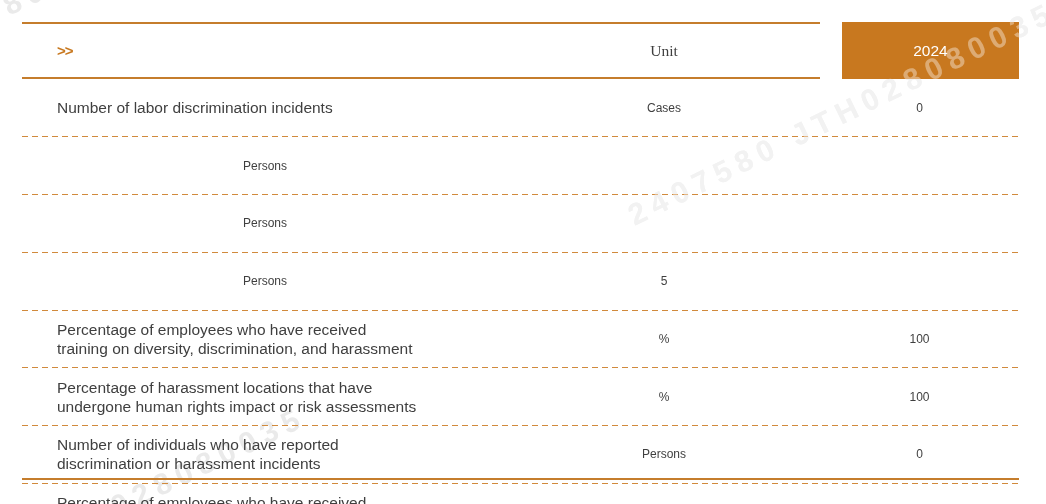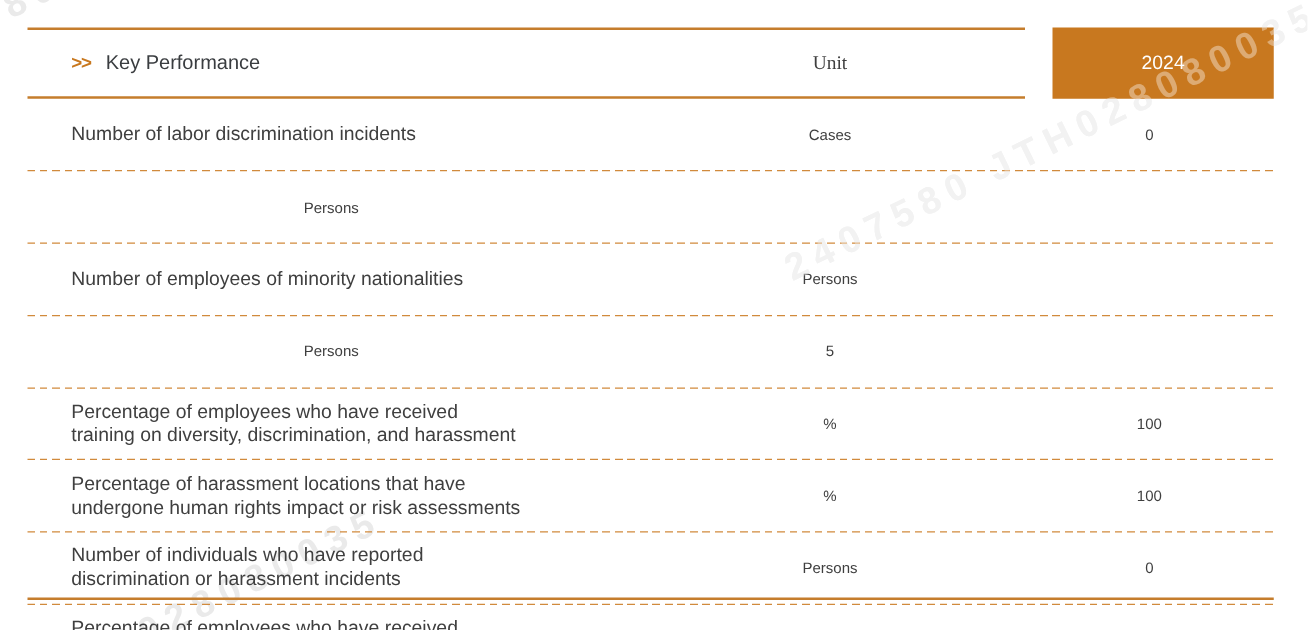--- a/index.html
+++ b/index.html
@@ -116,37 +116,35 @@
   <span class="wm wm-under wm2">2407580 JTH028080035</span>
   <span class="wm wm-under wm3">2407580 JTH028080035</span>
 
   <div class="kp-table">
 
     <div class="thead">
       <div class="topline"></div>
       <div class="botline"></div>
       <div class="kp-title">
         <span class="chev">&gt;&gt;</span>
-        <span>Key Performance</span>
       </div>
       <div class="unit-head">Unit</div>
       <div class="year-box">2024</div>
     </div>
 
     <div class="tbody">
       <div class="trow">
         <div class="cell-label">Number of labor discrimination incidents</div>
         <div class="cell-unit">Cases</div>
         <div class="cell-value">0</div>
       </div>
       <div class="trow">
         <div class="cell-unit">Persons</div>
       </div>
       <div class="trow">
-        <div class="cell-label">Number of employees of minority nationalities</div>
         <div class="cell-unit">Persons</div>
       </div>
       <div class="trow">
         <div class="cell-unit">Persons</div>
         <div class="cell-value">5</div>
       </div>
       <div class="trow">
         <div class="cell-label">Percentage of employees who have received
 training on diversity, discrimination, and harassment</div>
         <div class="cell-unit">%</div>

